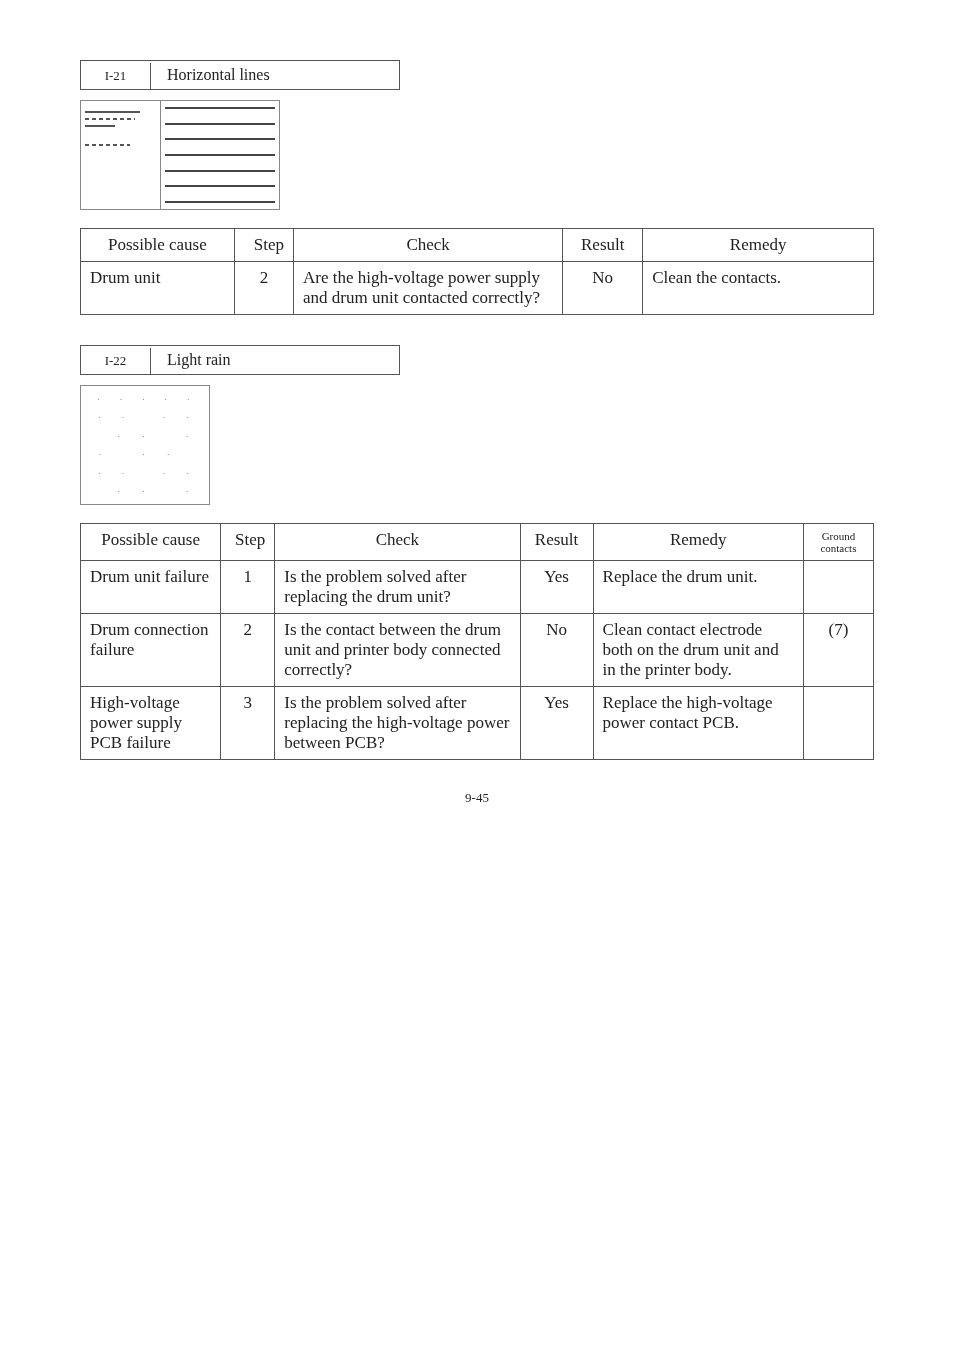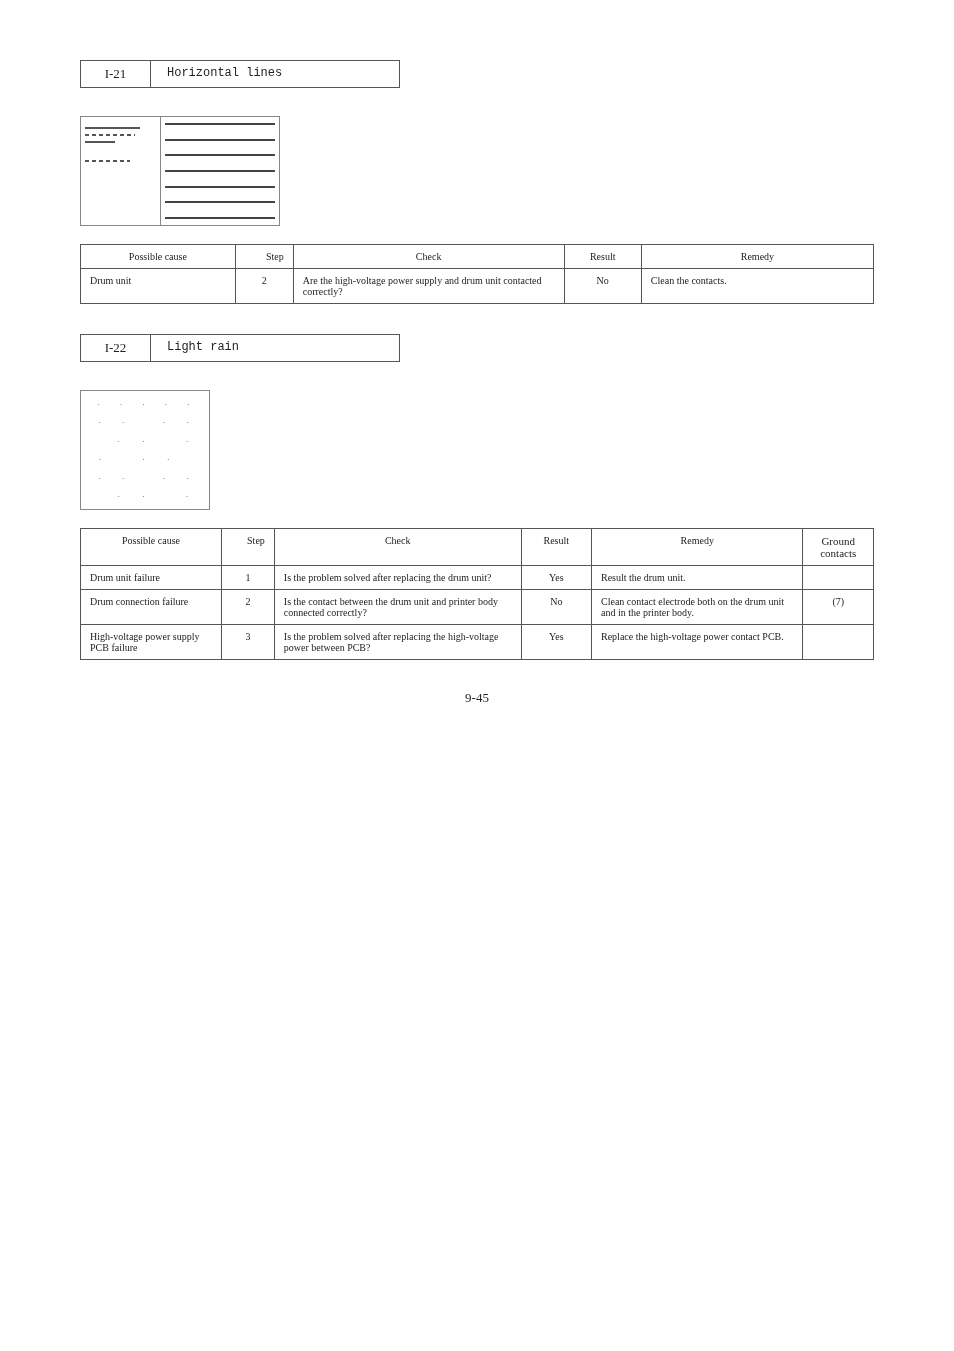--- a/index.html
+++ b/index.html
@@ -11,37 +11,36 @@
       width: 954px;
       min-height: 1351px;
       padding: 60px 80px;
     }
 
     .section { margin-bottom: 30px; }
 
     
     .code-row {
       display: flex;
-      align-items: flex-start;
+      align-items: flex-end;
       width: 320px;
-      margin-bottom: 28px;
+      margin-bottom: 10px;
       border: 1px solid #555;
     }
     .code-cell {
       padding: 5px 14px;
       border-right: 1px solid #555;
       font-size: 13px;
       font-weight: normal;
       min-width: 70px;
       text-align: center;
     }
     .title-cell {
       padding: 5px 16px;
-      font-size: 12px;
-      font-family: Liberation Mono, monospace;
+      font-size: 16px;
     }
 
     
     .diagram {
       margin-bottom: 18px;
     }
 
     
     .hlines-diagram {
       display: flex;
@@ -103,21 +102,21 @@
     
     table {
       border-collapse: collapse;
       width: 100%;
       margin-bottom: 30px;
     }
     table th, table td {
       border: 1px solid #555;
       padding: 6px 9px;
       vertical-align: top;
-      font-size: 10px;
+      font-size: 17px;
       font-weight: normal;
     }
     table th {
       text-align: center;
       background: #fff;
       font-weight: normal;
     }
     .col-possible { width: 120px; }
     .col-step { width: 45px; text-align: right; padding-left: 6px; }
     .col-check { width: 210px; }
@@ -248,21 +247,21 @@
         <th class="col-remedy">Remedy</th>
         <th class="col-ground">Ground contacts</th>
       </tr>
     </thead>
     <tbody>
       <tr>
         <td>Drum unit failure</td>
         <td class="step-cell">1</td>
         <td>Is the problem solved after replacing the drum unit?</td>
         <td class="result-cell">Yes</td>
-        <td>Result the drum unit.</td>
+        <td>Replace the drum unit.</td>
         <td class="result-cell"></td>
       </tr>
       <tr>
         <td>Drum connection failure</td>
         <td class="step-cell">2</td>
         <td>Is the contact between the drum unit and printer body connected correctly?</td>
         <td class="result-cell">No</td>
         <td>Clean contact electrode both on the drum unit and in the printer body.</td>
         <td class="result-cell">(7)</td>
       </tr>

